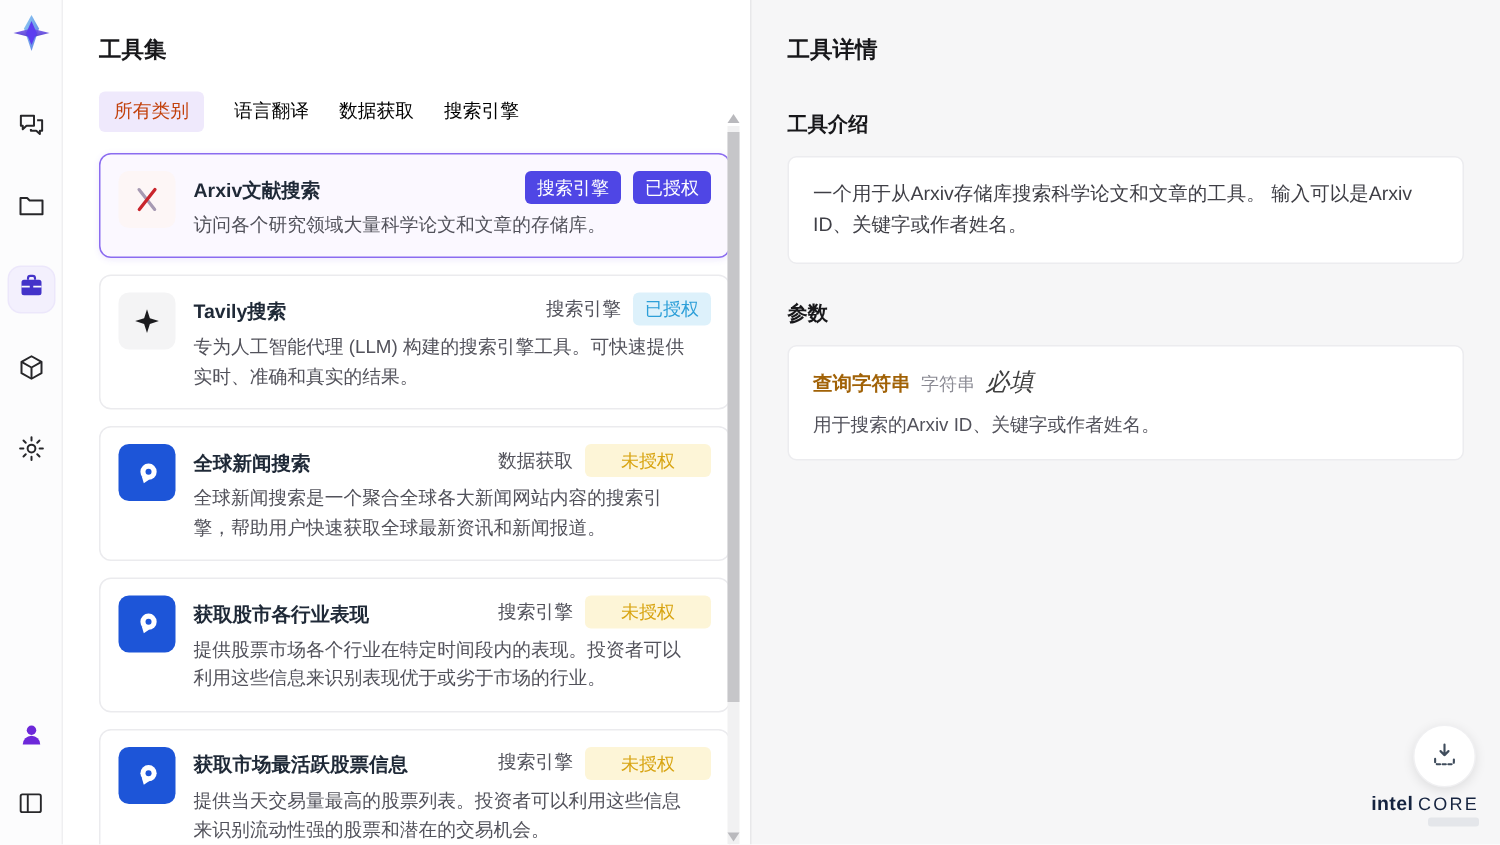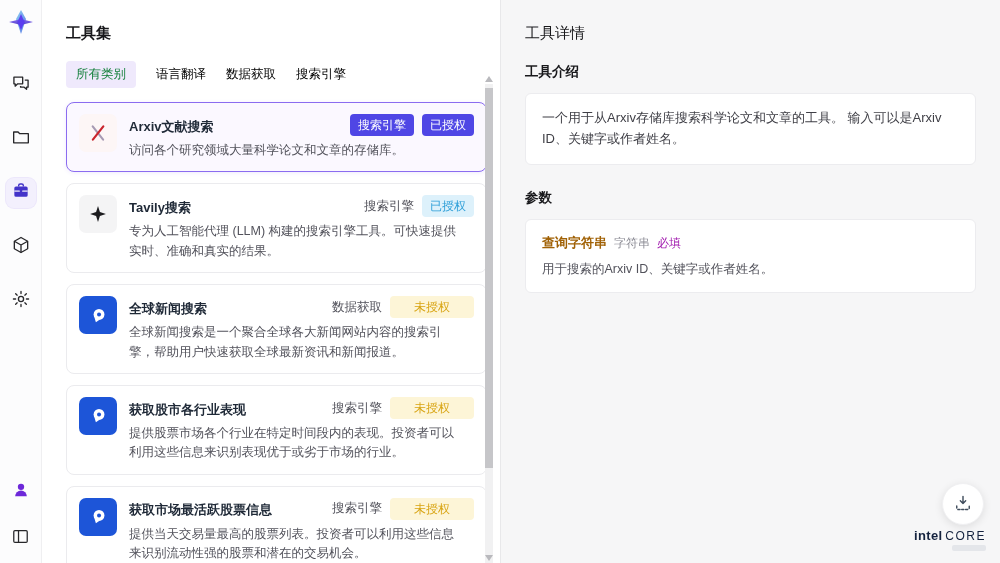--- a/index.html
+++ b/index.html
@@ -13,21 +13,21 @@
   .nav-top { display:flex; flex-direction:column; align-items:center; gap:24px; }
   .nav-item { width:30px; height:30px; border-radius:8px; display:flex; align-items:center; justify-content:center; cursor:pointer; }
   .nav-item.active { background:#f3f0fd; box-shadow:0 0 0 1px #ece7fb; }
   .nav-bottom { margin-top:auto; display:flex; flex-direction:column; align-items:center; gap:16px; }
 
   
   .list-panel { flex:1 1 auto; position:relative; padding:16px 0 0 24px; background:#fff; overflow:hidden; }
   .page-title { font-size:15px; font-weight:bold; color:#18181b; margin:8px 0 18px; }
   .tabs { display:flex; align-items:center; gap:20px; margin-bottom:14px; }
   .tab { font-size:12.5px; color:#000000; padding:5px 0; border-radius:4px; cursor:pointer; white-space:nowrap; }
-  .tab.active { background:#efe9fc; color:#15803d; padding:5px 10px; }
+  .tab.active { background:#efe9fc; color:#c2410c; padding:5px 10px; }
 
   .tool-list { width:421px; display:flex; flex-direction:column; gap:11px; }
   .tool-card { display:flex; gap:12px; padding:11px 12px; background:#fff; border:1px solid #ebebee; border-radius:8px; cursor:pointer; }
   .tool-card.selected { border:1.5px solid #8b6cf0; background:#fbf8ff; box-shadow:0 1px 4px rgba(124,92,240,.12); }
   .tool-icon { width:38px; height:38px; border-radius:7px; flex:0 0 38px; display:flex; align-items:center; justify-content:center; }
   .tool-icon.bg-arxiv { background:#fdf6f6; }
   .tool-icon.bg-star { background:#f4f4f5; }
   .tool-icon.bg-news { background:#1d55d8; }
   .tool-main { flex:1 1 auto; min-width:0; }
   .tool-head { display:flex; align-items:flex-end; }
@@ -43,28 +43,28 @@
 
   
   .scrollbar { position:absolute; top:84px; bottom:0; right:7px; width:8px; background:#f1f1f2; }
   .scroll-arrow { position:absolute; left:0; width:0; height:0; border-left:4px solid transparent; border-right:4px solid transparent; }
   .scroll-arrow.up { top:-8px; border-bottom:6px solid #b9b9bd; }
   .scroll-arrow.down { bottom:2px; border-top:6px solid #b9b9bd; }
   .scroll-thumb { position:absolute; top:4px; left:0; width:8px; height:380px; background:#c6c6c9; }
 
   
   .detail-panel { width:500px; flex:0 0 500px; background:#f6f6f7; border-left:1px solid #e8e8ea; padding:16px 24px; }
-  .detail-title { font-size:15px; font-weight:normal; color:#18181b; margin:8px 0 20px; }
+  .detail-title { font-size:15px; font-weight:bold; color:#18181b; margin:8px 0 31px; }
   .section-heading { font-size:13.5px; font-weight:bold; color:#18181b; margin-bottom:12px; }
   .info-box { background:#fff; border:1px solid #ececef; border-radius:6px; padding:14px 16px; margin-bottom:24px; }
   .intro-text { font-size:13px; color:#3f3f46; line-height:1.6; }
   .param-head { display:flex; align-items:baseline; gap:7px; }
   .param-name { font-size:13px; font-weight:bold; color:#a16207; }
   .param-type { font-size:12px; color:#8a8a93; }
-  .param-required { font-size:12px; color:#a21caf; }
+  .param-required { font-size:16px; color:#404040;font-style:italic; }
   .param-desc { margin-top:9px; font-size:12.5px; color:#52525b; }
 
   
   .download-fab { position:absolute; right:16px; bottom:38px; width:42px; height:42px; border-radius:50%;
                   background:#fff; border:1px solid #f0f0f2; box-shadow:0 2px 8px rgba(0,0,0,.10);
                   display:flex; align-items:center; justify-content:center; cursor:pointer; }
   .intel-brand { position:absolute; right:14px; bottom:12px; text-align:center; color:#15233f; }
   .intel-brand .line1 { font-size:13px; letter-spacing:.3px; }
   .intel-brand .intel-word { font-weight:bold; }
   .intel-brand .core-word { text-transform:uppercase; font-weight:400; letter-spacing:1.5px; font-size:12px; margin-left:3px; }

